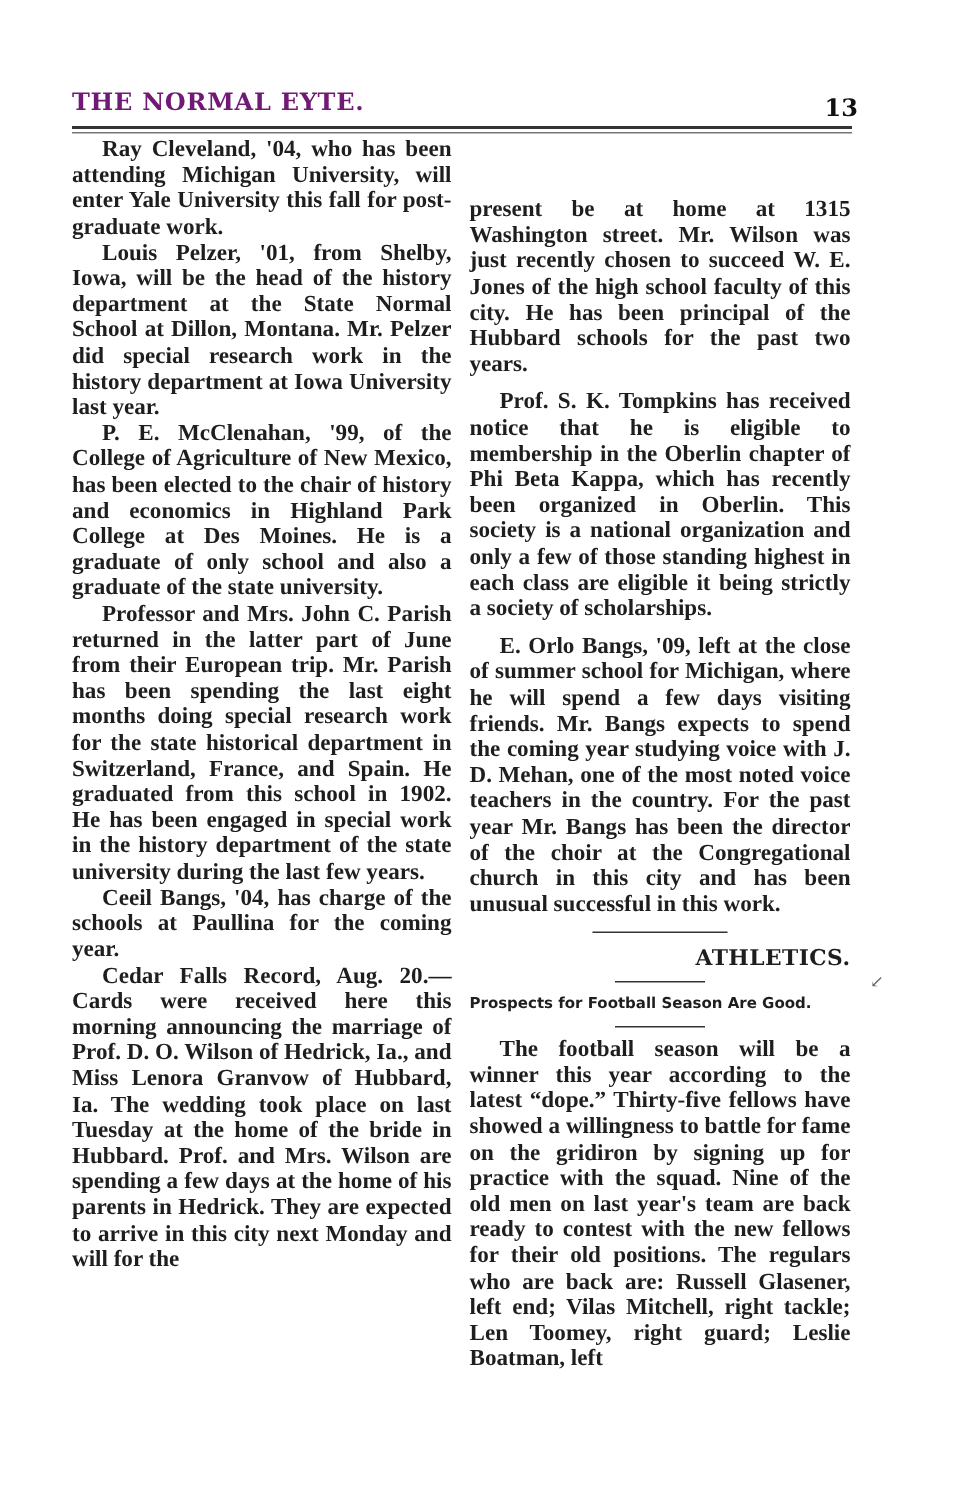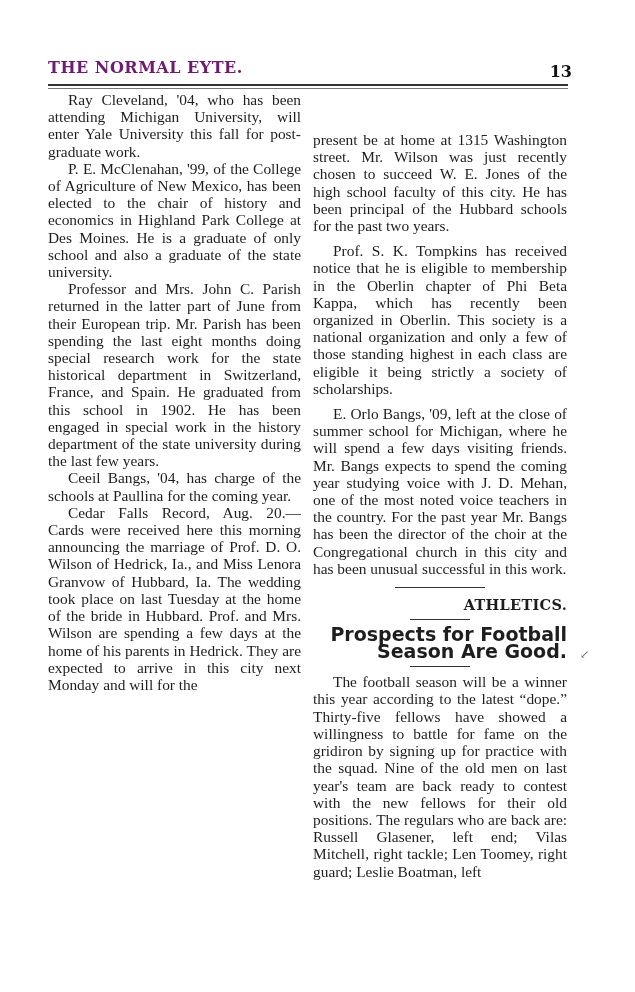--- a/index.html
+++ b/index.html
@@ -12,43 +12,44 @@
   .pagenum { position:absolute; right:-4px; top:8px; font-weight:bold;
              font-size:16px; color:#111; }
   .rule { position:absolute; left:48px; width:520px; top:84px; height:0;
           border-top:2px solid #333; }
   .rule2 { position:absolute; left:48px; width:520px; top:88px; height:0;
            border-top:1px solid #777; }
   .col { position:absolute; top:91px; font-family:"Liberation Serif","DejaVu Serif",serif;
          font-size:15.4px; line-height:17.2px; text-align:justify; color:#1e1e1e; }
   .col.left { left:48px; width:253px; }
   .col.right { left:313px; width:254px;margin-top:40px; }
-  .para { margin:0; text-indent:20px; }
+  .para { margin:0; text-indent:20px;font-weight:bold; }
   .para.noindent { text-indent:0; }
   .gap { height:8px; }
   .heading-rule { width:90px; margin:10px auto 8px auto; border-top:1.5px solid #333; }
   .heading-rule.short { width:60px; margin:6px auto 6px auto; }
   .section-title { text-align:right; font-weight:bold; font-family:"DejaVu Serif",serif;
                    font-size:14.5px; letter-spacing:0.3px; margin:0; }
-  .subhead { text-align:right; font-weight:bold; font-family:"DejaVu Sans",sans-serif;
-             font-size:19px; line-height:17px; margin:0; }
+  .subhead { text-align:left; font-weight:bold; font-family:"DejaVu Sans",sans-serif;
+             font-size:10px; line-height:17px; margin:0; }
   .mark { position:absolute; left:580px; top:648px; font-size:11px; color:#666; }
 </style>
 </head>
 <body>
 
 <div class="masthead">
   <div class="title">THE NORMAL EYTE.</div>
   <div class="pagenum">13</div>
 </div>
 <div class="rule"></div>
 <div class="rule2"></div>
 
 <div class="col left">
   <p class="para">Ray Cleveland, '04, who has been attending Michigan University, will enter Yale University this fall for post-graduate work.</p>
+  <p class="para">Louis Pelzer, '01, from Shelby, Iowa, will be the head of the history department at the State Normal School at Dillon, Montana. Mr. Pelzer did special research work in the history department at Iowa University last year.</p>
   <p class="para">P. E. McClenahan, '99, of the College of Agriculture of New Mexico, has been elected to the chair of history and economics in Highland Park College at Des Moines. He is a graduate of only school and also a graduate of the state university.</p>
   <p class="para">Professor and Mrs. John C. Parish returned in the latter part of June from their European trip. Mr. Parish has been spending the last eight months doing special research work for the state historical department in Switzerland, France, and Spain. He graduated from this school in 1902. He has been engaged in special work in the history department of the state university during the last few years.</p>
   <p class="para">Ceeil Bangs, '04, has charge of the schools at Paullina for the coming year.</p>
   <p class="para">Cedar Falls Record, Aug. 20.— Cards were received here this morning announcing the marriage of Prof. D. O. Wilson of Hedrick, Ia., and Miss Lenora Granvow of Hubbard, Ia. The wedding took place on last Tuesday at the home of the bride in Hubbard. Prof. and Mrs. Wilson are spending a few days at the home of his parents in Hedrick. They are expected to arrive in this city next Monday and will for the</p>
 </div>
 
 <div class="col right">
   <p class="para noindent">present be at home at 1315 Washington street. Mr. Wilson was just recently chosen to succeed W. E. Jones of the high school faculty of this city. He has been principal of the Hubbard schools for the past two years.</p>
   <div class="gap"></div>
   <p class="para">Prof. S. K. Tompkins has received notice that he is eligible to membership in the Oberlin chapter of Phi Beta Kappa, which has recently been organized in Oberlin. This society is a national organization and only a few of those standing highest in each class are eligible it being strictly a society of scholarships.</p>

